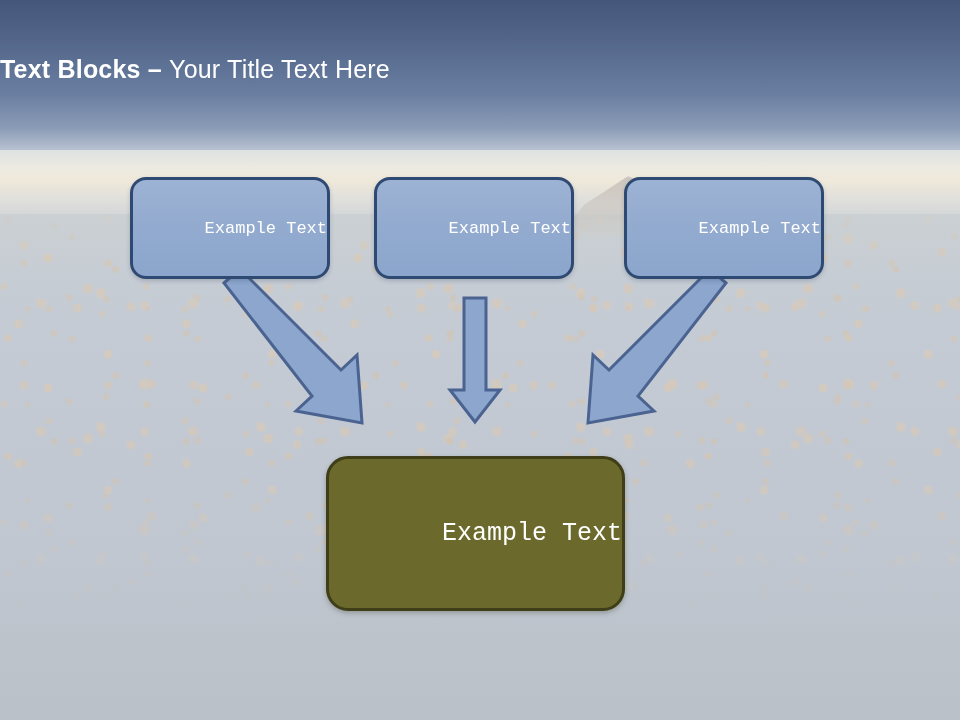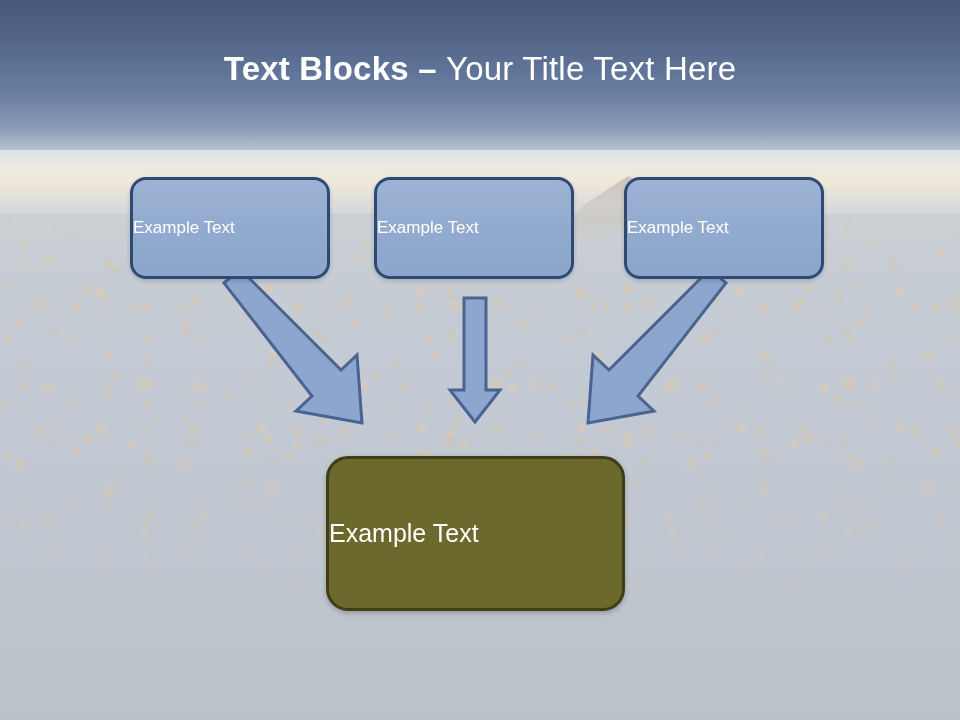--- a/index.html
+++ b/index.html
@@ -105,39 +105,40 @@
     background: linear-gradient(to bottom, rgba(199,193,187,.92), rgba(214,206,196,.25));
     clip-path: polygon(62% 0%, 100% 34%, 100% 100%, 0% 100%, 22% 48%);
     filter: blur(0.8px);
   }
 
   
   .title {
     position: absolute;
     left: 0; top: 48px;
     width: 960px;
-    text-align: center;
+    text-align: left;
     color: #ffffff;
-    font-size: 33px;
+    font-size: 25px;
     letter-spacing: 0.2px;
     white-space: nowrap;
     line-height: 42px;
   }
   .title .strong { font-weight: bold; }
   .title .light  { font-weight: normal; }
 
   
   .node {
     position: absolute;
     box-sizing: border-box;
     display: flex;
     align-items: center;
-    justify-content: flex-start;
+    justify-content: flex-end;
     text-align: center;
     color: #ffffff;
+    font-family: Liberation Mono, monospace;
   }
   .node-blue {
     background: linear-gradient(to bottom, #9db3d4 0%, #93abcf 45%, #8ba5cc 100%);
     border: 3px solid #2f4a72;
     border-radius: 16px;
     font-size: 17px;
     box-shadow: 0 2px 4px rgba(40,55,80,.22);
   }
   .node-olive {
     background: #6b6a2c;

